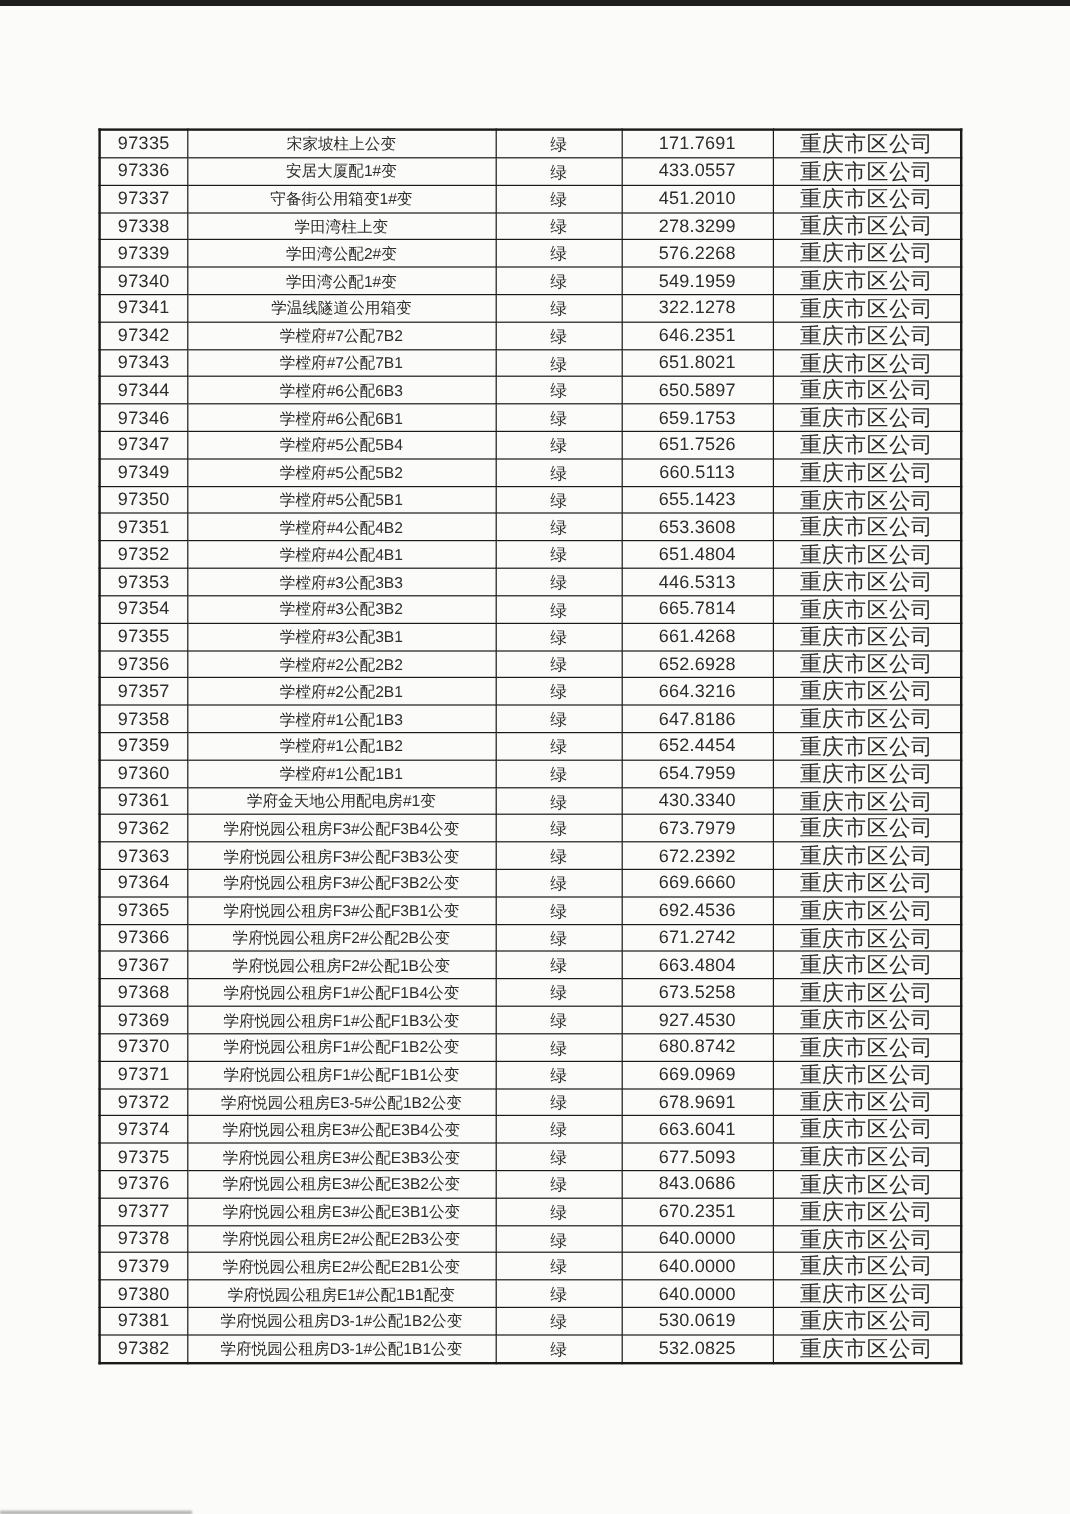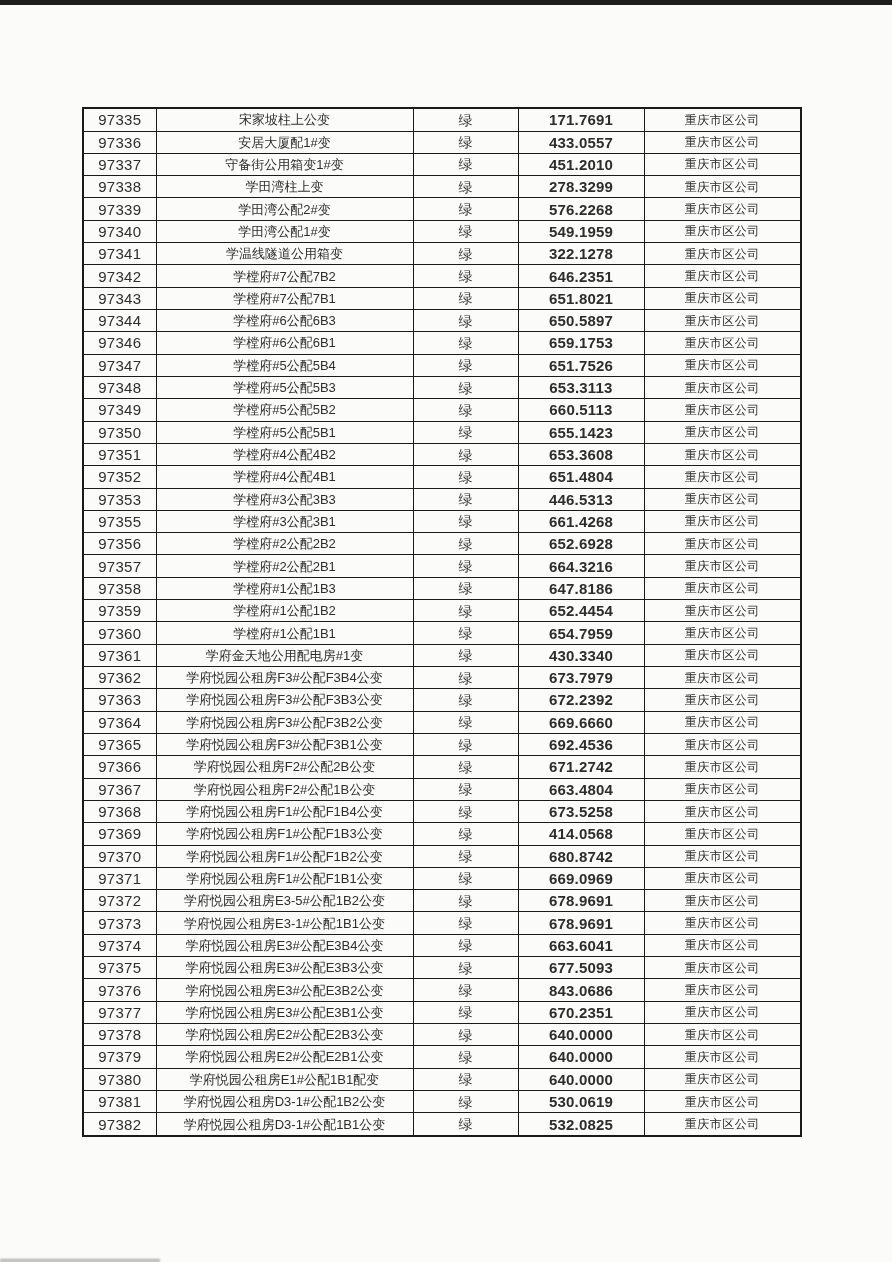--- a/index.html
+++ b/index.html
@@ -47,22 +47,22 @@
     text-align: center;
     vertical-align: middle;
     color: var(--ink-text, #2d2d2d);
     white-space: nowrap;
     overflow: hidden;
     line-height: 1;
   }
   td.c-id     { font-size: 15px; letter-spacing: 0.3px; }
   td.c-name   { font-size: 13px; }
   td.c-status { font-size: 14px; }
-  td.c-value  { font-size: 15px; letter-spacing: 0.2px; font-weight: bold; }
-  td.c-company{ font-size: 12px; letter-spacing: 0.5px; margin-top: 31px; }
+  td.c-value  { font-size: 15px; letter-spacing: 0.2px; }
+  td.c-company{ font-size: 18px; letter-spacing: 0.5px; margin-top: 31px; }
 </style>
 </head>
 <body>
 
 <div class="top-scan-band"></div>
 
 <div class="table-wrap">
   <table class="data">
     <colgroup>
       <col style="width:73px">
@@ -150,27 +150,20 @@
     <td class="c-company">重庆市区公司</td>
   </tr>
         <tr>
     <td class="c-id">97347</td>
     <td class="c-name">学樘府#5公配5B4</td>
     <td class="c-status">绿</td>
     <td class="c-value">651.7526</td>
     <td class="c-company">重庆市区公司</td>
   </tr>
         <tr>
-    <td class="c-id">97348</td>
-    <td class="c-name">学樘府#5公配5B3</td>
-    <td class="c-status">绿</td>
-    <td class="c-value">653.3113</td>
-    <td class="c-company">重庆市区公司</td>
-  </tr>
-        <tr>
     <td class="c-id">97349</td>
     <td class="c-name">学樘府#5公配5B2</td>
     <td class="c-status">绿</td>
     <td class="c-value">660.5113</td>
     <td class="c-company">重庆市区公司</td>
   </tr>
         <tr>
     <td class="c-id">97350</td>
     <td class="c-name">学樘府#5公配5B1</td>
     <td class="c-status">绿</td>
@@ -192,20 +185,27 @@
     <td class="c-company">重庆市区公司</td>
   </tr>
         <tr>
     <td class="c-id">97353</td>
     <td class="c-name">学樘府#3公配3B3</td>
     <td class="c-status">绿</td>
     <td class="c-value">446.5313</td>
     <td class="c-company">重庆市区公司</td>
   </tr>
         <tr>
+    <td class="c-id">97354</td>
+    <td class="c-name">学樘府#3公配3B2</td>
+    <td class="c-status">绿</td>
+    <td class="c-value">665.7814</td>
+    <td class="c-company">重庆市区公司</td>
+  </tr>
+        <tr>
     <td class="c-id">97355</td>
     <td class="c-name">学樘府#3公配3B1</td>
     <td class="c-status">绿</td>
     <td class="c-value">661.4268</td>
     <td class="c-company">重庆市区公司</td>
   </tr>
         <tr>
     <td class="c-id">97356</td>
     <td class="c-name">学樘府#2公配2B2</td>
     <td class="c-status">绿</td>
@@ -293,47 +293,40 @@
     <td class="c-id">97368</td>
     <td class="c-name">学府悦园公租房F1#公配F1B4公变</td>
     <td class="c-status">绿</td>
     <td class="c-value">673.5258</td>
     <td class="c-company">重庆市区公司</td>
   </tr>
         <tr>
     <td class="c-id">97369</td>
     <td class="c-name">学府悦园公租房F1#公配F1B3公变</td>
     <td class="c-status">绿</td>
-    <td class="c-value">414.0568</td>
+    <td class="c-value">927.4530</td>
     <td class="c-company">重庆市区公司</td>
   </tr>
         <tr>
     <td class="c-id">97370</td>
     <td class="c-name">学府悦园公租房F1#公配F1B2公变</td>
     <td class="c-status">绿</td>
     <td class="c-value">680.8742</td>
     <td class="c-company">重庆市区公司</td>
   </tr>
         <tr>
     <td class="c-id">97371</td>
     <td class="c-name">学府悦园公租房F1#公配F1B1公变</td>
     <td class="c-status">绿</td>
     <td class="c-value">669.0969</td>
     <td class="c-company">重庆市区公司</td>
   </tr>
         <tr>
     <td class="c-id">97372</td>
     <td class="c-name">学府悦园公租房E3-5#公配1B2公变</td>
-    <td class="c-status">绿</td>
-    <td class="c-value">678.9691</td>
-    <td class="c-company">重庆市区公司</td>
-  </tr>
-        <tr>
-    <td class="c-id">97373</td>
-    <td class="c-name">学府悦园公租房E3-1#公配1B1公变</td>
     <td class="c-status">绿</td>
     <td class="c-value">678.9691</td>
     <td class="c-company">重庆市区公司</td>
   </tr>
         <tr>
     <td class="c-id">97374</td>
     <td class="c-name">学府悦园公租房E3#公配E3B4公变</td>
     <td class="c-status">绿</td>
     <td class="c-value">663.6041</td>
     <td class="c-company">重庆市区公司</td>

